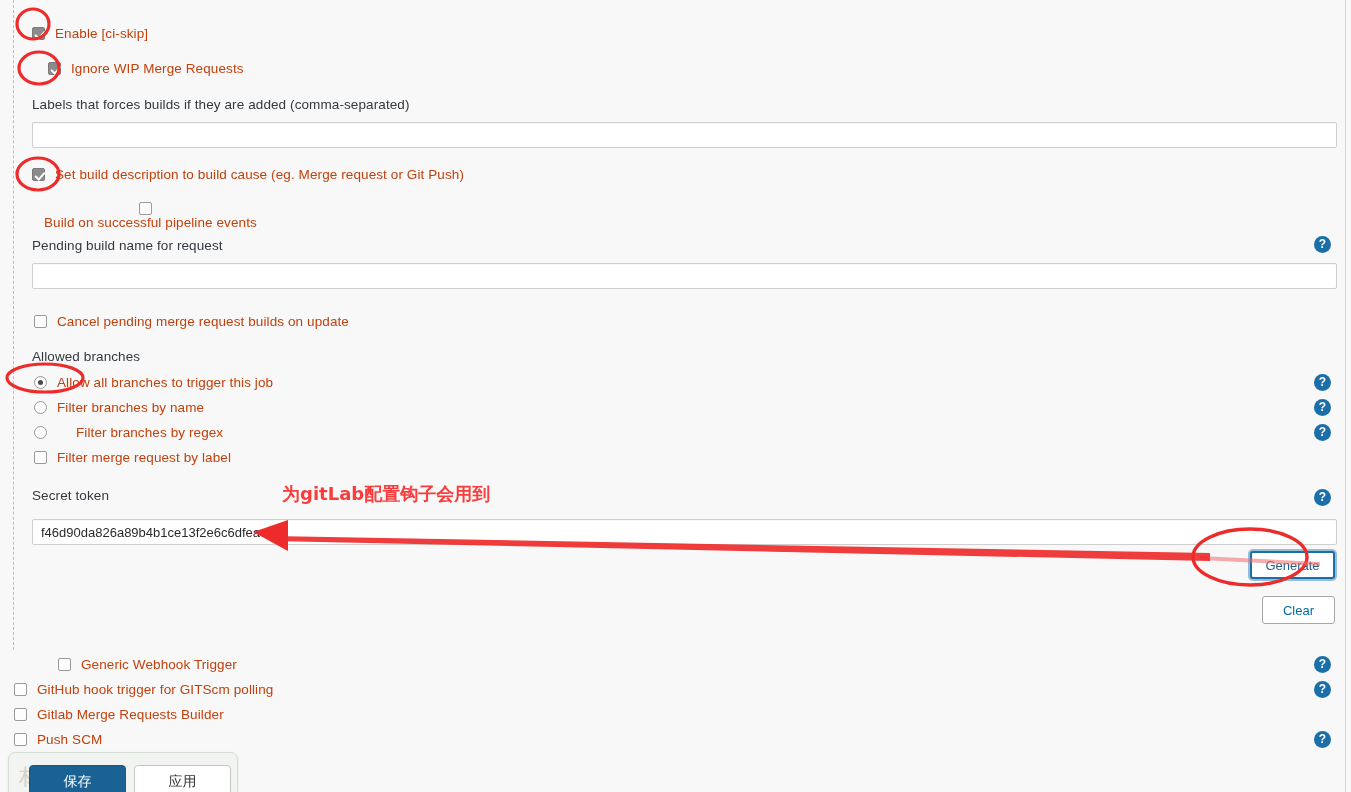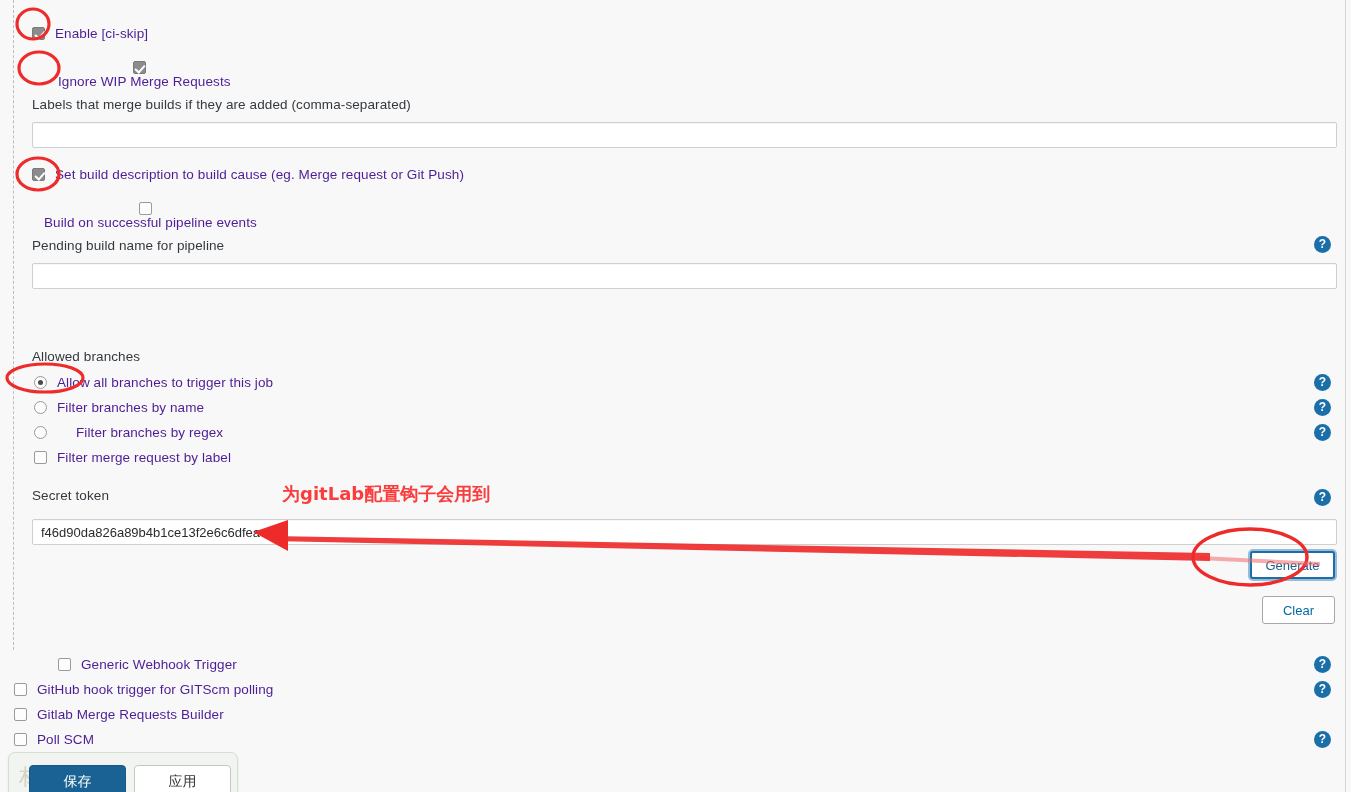--- a/index.html
+++ b/index.html
@@ -72,21 +72,21 @@
     content: "";
     position: absolute;
     left: 3px; top: 3px;
     width: 5px; height: 5px;
     border-radius: 50%;
     background: #4a4a4a;
   }
 
   .lbl {
     font-size: 13.5px;
-    color: #4c1d95;
+    color: #c2410c;
     white-space: nowrap;
     letter-spacing: 0.1px;
   }
   .cb-lbl { margin-left: 10px; }
 
   .field-label {
     position: absolute;
     font-size: 13.5px;
     color: #33393f;
     white-space: nowrap;
@@ -206,42 +206,46 @@
 <div id="root">
 
   <div class="dashed-guide"></div>
   <div class="right-divider"></div>
 
   <div class="row" style="left:32px; top:26px;">
     <span class="cb checked"></span>
     <span class="lbl cb-lbl">Enable [ci-skip]</span>
   </div>
 
-  <div class="row" style="left:48px; top:61px;flex-direction:column;">
+  <div class="row" style="left:48px; top:61px;">
     <span class="cb checked"></span>
     <span class="lbl cb-lbl">Ignore WIP Merge Requests</span>
   </div>
 
-  <div class="field-label" style="left:32px; top:97px;">Labels that merge builds if they are added (comma-separated)</div>
+  <div class="field-label" style="left:32px; top:97px;">Labels that forces builds if they are added (comma-separated)</div>
   <input class="txtinput" style="left: 32px; top: 122px; width: 1305px;" value="">
 
   <div class="row" style="left:32px; top:167px;">
     <span class="cb checked"></span>
     <span class="lbl cb-lbl">Set build description to build cause (eg. Merge request or Git Push)</span>
   </div>
 
   <div class="row" style="left:34px; top:202px;flex-direction:column;">
     <span class="cb"></span>
     <span class="lbl cb-lbl">Build on successful pipeline events</span>
   </div>
 
-  <div class="field-label" style="left:32px; top:238px;">Pending build name for pipeline</div>
+  <div class="field-label" style="left:32px; top:238px;">Pending build name for request</div>
   <div class="help" style="left:1314px; top:236px;">?</div>
   <input class="txtinput" style="left: 32px; top: 263px; width: 1305px;" value="">
 
+  <div class="row" style="left:34px; top:314px;">
+    <span class="cb"></span>
+    <span class="lbl cb-lbl">Cancel pending merge request builds on update</span>
+  </div>
 
   <div class="field-label" style="left:32px; top:349px;">Allowed branches</div>
 
   <div class="row" style="left:34px; top:375px;">
     <span class="rb selected"></span>
     <span class="lbl cb-lbl">Allow all branches to trigger this job</span>
   </div>
   <div class="help" style="left:1314px; top:374px;">?</div>
 
   <div class="row" style="left:34px; top:400px;">
@@ -280,21 +284,21 @@
   </div>
   <div class="help" style="left:1314px; top:681px;">?</div>
 
   <div class="row" style="left:14px; top:707px;">
     <span class="cb"></span>
     <span class="lbl cb-lbl">Gitlab Merge Requests Builder</span>
   </div>
 
   <div class="row" style="left:14px; top:732px;">
     <span class="cb"></span>
-    <span class="lbl cb-lbl">Poll SCM</span>
+    <span class="lbl cb-lbl">Push SCM</span>
   </div>
   <div class="help" style="left:1314px; top:731px;">?</div>
 
   <div class="savebar">
     <div class="savebar-watermark">材</div>
     <button class="btn-save">保存</button>
     <button class="btn-apply">应用</button>
   </div>
 
   <svg class="overlay" viewBox="0 0 1351 792">

